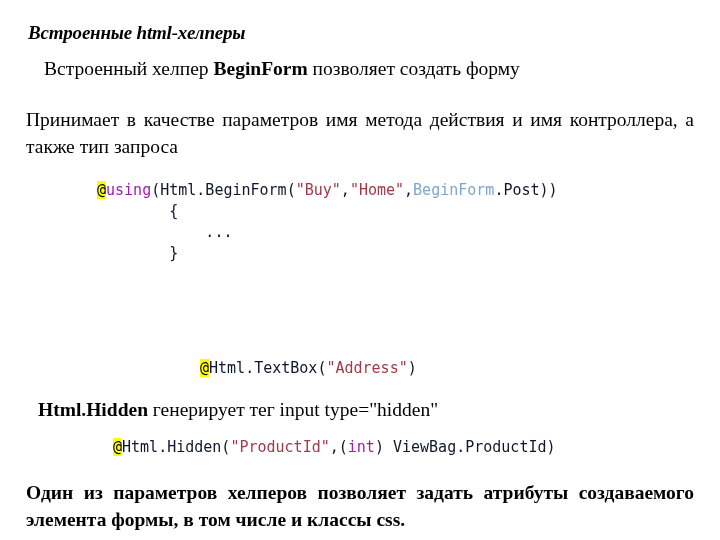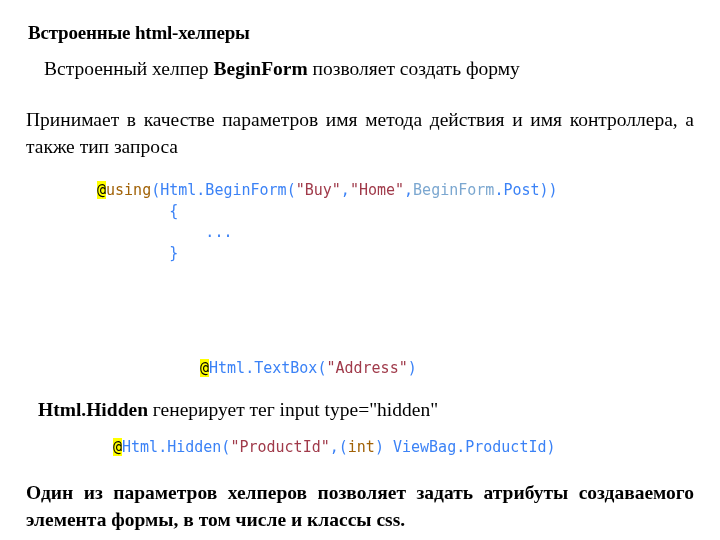--- a/index.html
+++ b/index.html
@@ -23,20 +23,21 @@
     position: relative;
   }
 
   
   .slide-title {
     position: absolute;
     left: 28px;
     top: 22px;
     font-size: 19px;
     font-weight: bold;
+    font-style: italic;
     letter-spacing: -0.2px;
     white-space: nowrap;
   }
 
   
   .para {
     position: absolute;
     font-size: 19.5px;
     line-height: 27px;
     color: #000;
@@ -90,24 +91,24 @@
     color: #000000;
   }
   #code-beginform { left: 97px; top: 180px; }
   #code-textbox  { left: 200px; top: 358px; }
   #code-hidden   { left: 113px; top: 437px; }
 
   .tok-at {
     background: #ffff00;
     color: #000000;
   }
-  .tok-kw     { color: #a16207; }
+  .tok-kw     { color: #a21caf; }
   .tok-str    { color: #a03a4a; }
   .tok-type   { color: #7ba7d0; }
-  .tok-plain  { color: #3b82f6; }
+  .tok-plain  { color: #0f172a; }
 </style>
 </head>
 <body>
 
 <div class="slide">
 
   <div class="slide-title">Встроенные html-хелперы</div>
 
   <div class="para" id="para-beginform">
     <span>Встроенный хелпер </span><b>BeginForm</b><span> позволяет создать форму</span>

